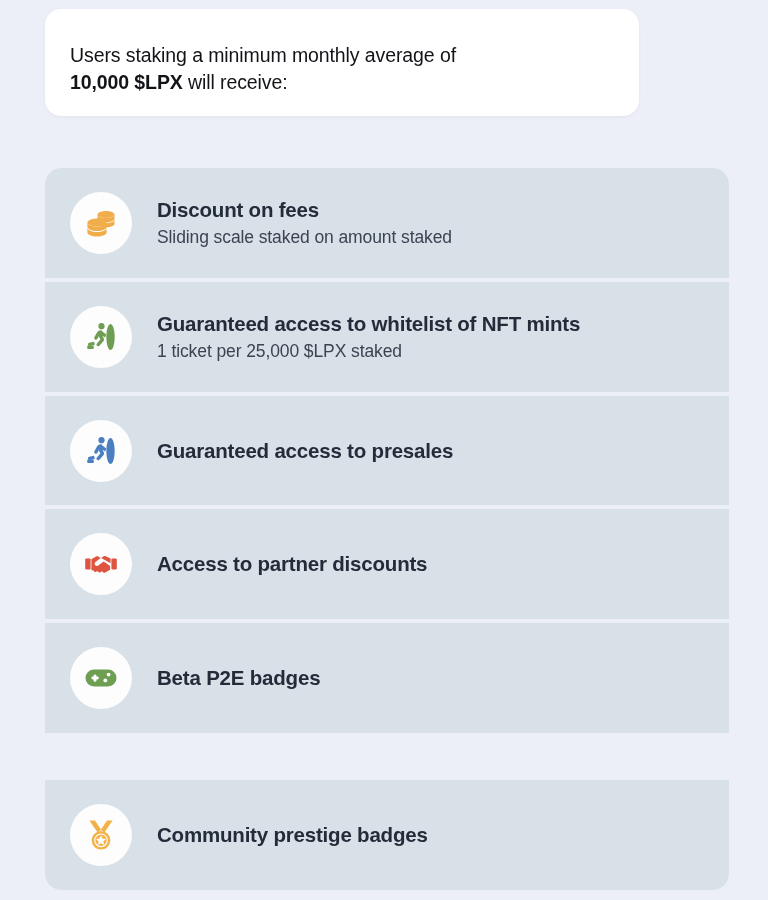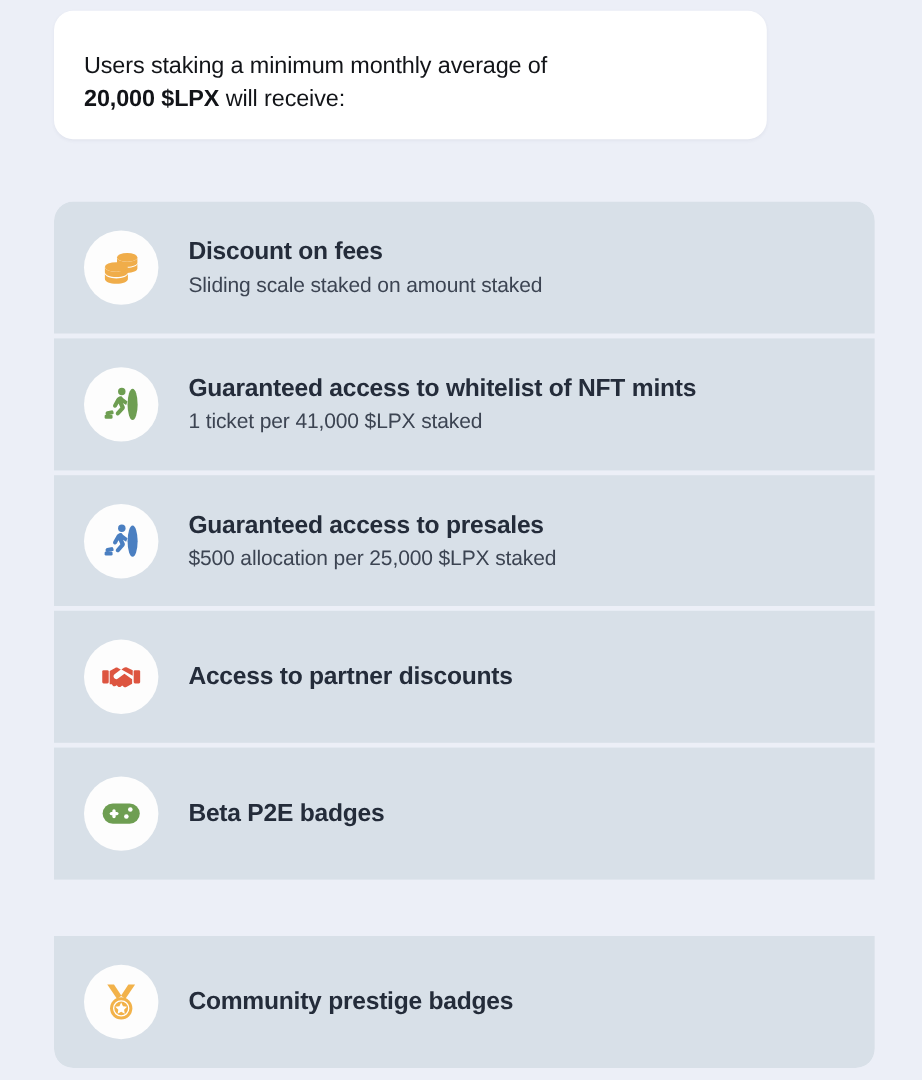--- a/index.html
+++ b/index.html
@@ -112,21 +112,21 @@
   }
 </style>
 </head>
 <body>
 
 <div class="page">
 
   <div class="header-card">
     <div class="header-text">
       <span>Users staking a minimum monthly average of</span><br>
-      <span class="strong">20,000 $LPX</span><span> will receive:</span>
+      <span class="strong">10,000 $LPX</span><span> will receive:</span>
     </div>
   </div>
 
   <div class="benefits-panel">
 
     <div class="benefit-row">
       <div class="icon-badge">
         <svg width="34" height="34" viewBox="0 0 34 34" aria-hidden="true">
           <g fill="#f0ad4a">
             <ellipse cx="22" cy="8.5" rx="8.5" ry="3.6"></ellipse>
@@ -151,39 +151,38 @@
             <ellipse cx="26.5" cy="17" rx="4.2" ry="13"></ellipse>
             <circle cx="17.5" cy="6.2" r="3.1"></circle>
             <path d="M16.6 10.2c-1.6 0.2-2.9 1.1-3.6 2.4l-2.6 4.6c-0.4 0.8-0.2 1.8 0.6 2.3 0.8 0.5 1.8 0.2 2.3-0.6l1.5-2.6 1.5 3.2-3.4 3.9c-0.6 0.7-0.6 1.8 0.1 2.4 0.7 0.6 1.8 0.6 2.4-0.1l4.2-4.7c0.5-0.6 0.6-1.5 0.3-2.2l-1.4-3 2.6 1.6 1.2-2.9-3.9-2.9c-0.5-0.9-1-1.4-1.8-1.4z"></path>
             <path d="M9.6 21.8l-4.3 0.9c-0.9 0.2-1.5 1.1-1.3 2 0.2 0.9 1.1 1.5 2 1.3l4.6-1c0.2-0.8 0.1-1.7-0.3-2.4z"></path>
             <rect x="3.2" y="25.6" width="6.6" height="3.4" rx="1.1"></rect>
           </g>
         </svg>
       </div>
       <div class="row-text">
         <div class="row-title">Guaranteed access to whitelist of NFT mints</div>
-        <div class="row-sub">1 ticket per 41,000 $LPX staked</div>
+        <div class="row-sub">1 ticket per 25,000 $LPX staked</div>
       </div>
     </div>
 
     <div class="benefit-row">
       <div class="icon-badge">
         <svg width="34" height="34" viewBox="0 0 34 34" aria-hidden="true">
           <g fill="#4a7fc1">
             <ellipse cx="26.5" cy="17" rx="4.2" ry="13"></ellipse>
             <circle cx="17.5" cy="6.2" r="3.1"></circle>
             <path d="M16.6 10.2c-1.6 0.2-2.9 1.1-3.6 2.4l-2.6 4.6c-0.4 0.8-0.2 1.8 0.6 2.3 0.8 0.5 1.8 0.2 2.3-0.6l1.5-2.6 1.5 3.2-3.4 3.9c-0.6 0.7-0.6 1.8 0.1 2.4 0.7 0.6 1.8 0.6 2.4-0.1l4.2-4.7c0.5-0.6 0.6-1.5 0.3-2.2l-1.4-3 2.6 1.6 1.2-2.9-3.9-2.9c-0.5-0.9-1-1.4-1.8-1.4z"></path>
             <path d="M9.6 21.8l-4.3 0.9c-0.9 0.2-1.5 1.1-1.3 2 0.2 0.9 1.1 1.5 2 1.3l4.6-1c0.2-0.8 0.1-1.7-0.3-2.4z"></path>
             <rect x="3.2" y="25.6" width="6.6" height="3.4" rx="1.1"></rect>
           </g>
         </svg>
       </div>
       <div class="row-text">
         <div class="row-title">Guaranteed access to presales</div>
-        <div class="row-sub">$500 allocation per 25,000 $LPX staked</div>
       </div>
     </div>
 
     <div class="benefit-row">
       <div class="icon-badge">
         <svg width="34" height="34" viewBox="0 0 34 34" aria-hidden="true">
           <g fill="#dd5540">
             <rect x="1.2" y="11.5" width="5.4" height="11" rx="1.1"></rect>
             <rect x="27.4" y="11.5" width="5.4" height="11" rx="1.1"></rect>
             <path d="M7.4 12.2l4.6-2.6c0.7-0.4 1.6-0.4 2.3 0l2.4 1.4-5.2 3.9c-1 0.8-1.2 2.2-0.4 3.2 0.8 1 2.2 1.2 3.2 0.4l5.4-4 6.4 4.6v3.6l-4.8 2.8c-0.6 0.4-1.4 0.3-2-0.1l-1.5-1.1-1.2 0.9c-0.7 0.5-1.7 0.4-2.3-0.2l-1-0.9-1.1 0.6c-0.8 0.4-1.8 0.2-2.3-0.5l-0.7-0.9H7.4z"></path>

